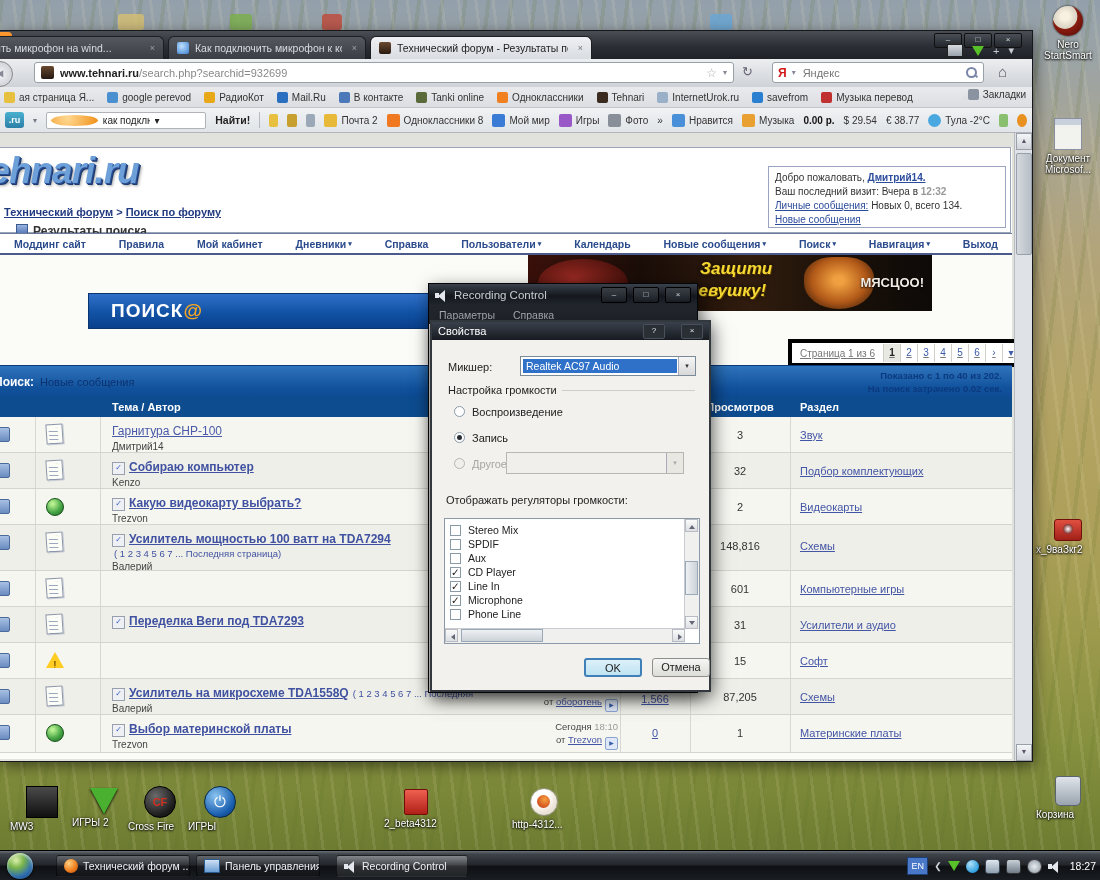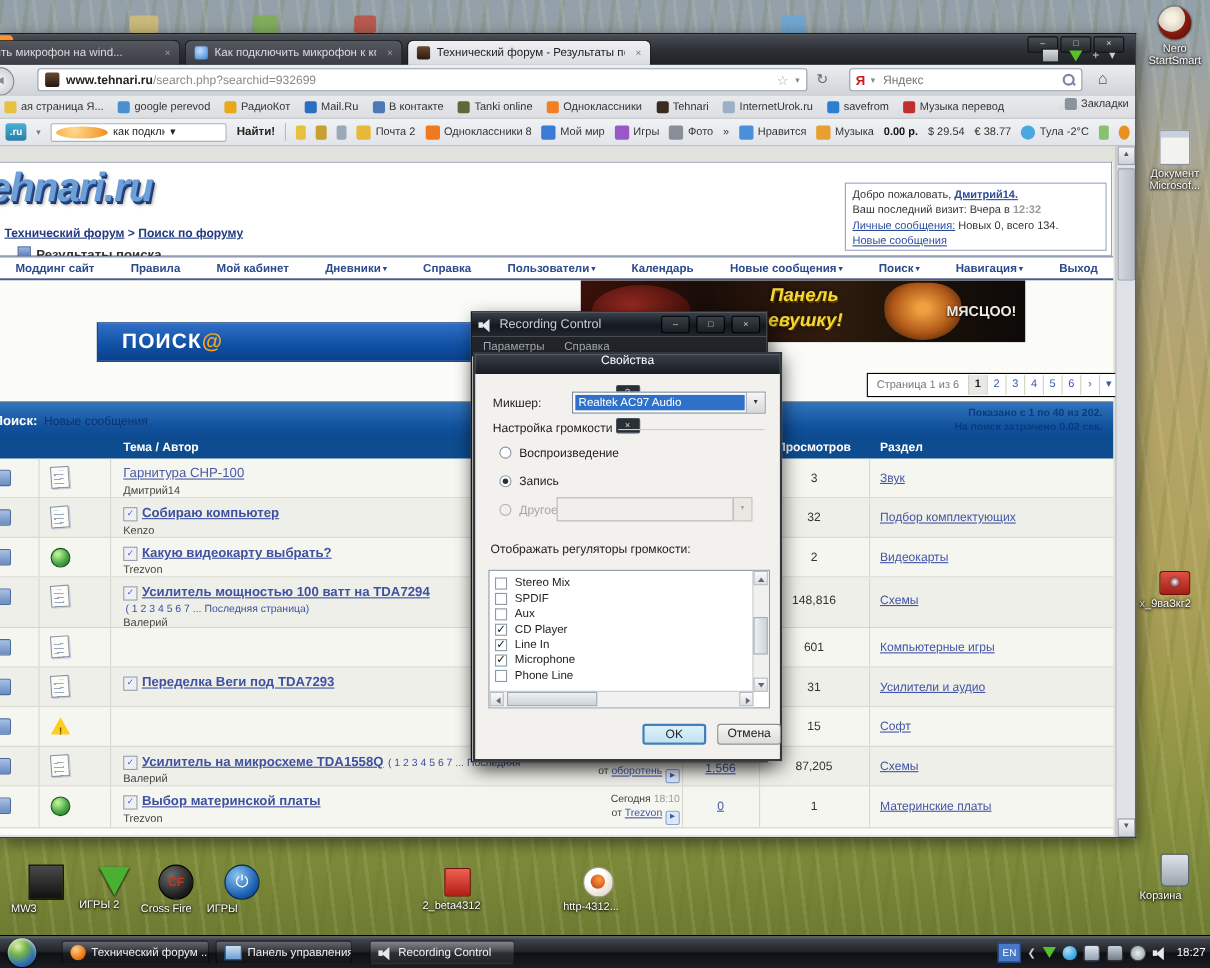--- a/index.html
+++ b/index.html
@@ -115,21 +115,21 @@
   #banners{position:absolute;left:0;top:122px;width:1012px;height:92px;background:#fbfbf8;}
   #poiskbn{position:absolute;left:88px;top:38px;width:350px;height:36px;background:linear-gradient(180deg,#2f6fc8 0%,#1050a2 60%,#0b3f8c 100%);border:1px solid #0a3470;display:flex;align-items:center;padding-left:22px;box-sizing:border-box;}
   #poiskbn .pt{color:#fff;font-weight:bold;font-size:19px;letter-spacing:1px;}
   #poiskbn .pa{color:#f5a623;font-weight:bold;font-size:19px;}
   #adbn{position:absolute;left:528px;top:0px;width:404px;height:56px;background:linear-gradient(90deg,#3a100a 0%,#1a0d08 28%,#301c0e 55%,#1a1008 78%,#0d0a08 100%);overflow:hidden;}
   #adbn .girl{position:absolute;left:10px;top:4px;width:90px;height:48px;background:radial-gradient(ellipse at 40% 40%,#b03028,#4a0f0a 75%);border-radius:50%;opacity:.8;}
   #adbn .adl1{position:absolute;left:172px;top:4px;font-size:17px;font-weight:bold;font-style:italic;color:#f5d832;text-shadow:1px 1px 0 #5a3a00,0 0 4px #000;}
   #adbn .adl2{position:absolute;left:160px;top:26px;font-size:17px;font-weight:bold;font-style:italic;color:#f5d832;text-shadow:1px 1px 0 #5a3a00,0 0 4px #000;}
   #adbn .tiger{position:absolute;left:276px;top:2px;width:70px;height:52px;background:radial-gradient(ellipse at 50% 45%,#f0a040 10%,#b05818 55%,#3a1c08 90%);border-radius:40% 40% 50% 50%;}
   #adbn .adr{position:absolute;right:8px;top:20px;font-size:13px;font-weight:bold;color:#f0ece4;text-shadow:0 1px 2px #000;}
-  #pagenav{position:absolute;left:788px;top:206px;height:20px;background:#fff;border:1px solid #000000;display:flex;align-items:center;font-size:10px;color:#777;}
+  #pagenav{position:absolute;left:788px;top:206px;height:20px;background:#fff;border:4px solid #000000;display:flex;align-items:center;font-size:10px;color:#777;text-decoration:underline;}
   #pagenav .plabel{padding:0 8px;}
   #pagenav .pg{min-width:16px;text-align:center;color:#3a5aa8;border-left:1px solid #d0d0c8;line-height:18px;}
   #pagenav .pg.cur{color:#222;font-weight:bold;background:#e9e9e4;}
   #resbar{position:absolute;left:0;top:232px;width:1012px;height:32px;background:linear-gradient(180deg,#2f74bc,#11519c 70%,#0d4a92);border-top:1px solid #0a3a78;}
   #resbar .rl{position:absolute;left:-6px;top:9px;font-size:12px;font-weight:bold;color:#fff;}
   #resbar .rlink{color:#0c3270;font-weight:normal;font-size:11px;margin-left:6px;text-decoration:none;}
   #resbar .rinfo{position:absolute;right:10px;top:3px;text-align:right;font-size:9.5px;line-height:13px;color:#0b3a7e;font-weight:bold;}
   #thead{position:absolute;left:0;top:264px;width:1012px;height:20px;background:#0e4c90;color:#fff;font-size:11px;font-weight:bold;}
   #thead .h-topic{position:absolute;left:112px;top:4px;}
   #thead .h-views{position:absolute;left:690px;width:100px;top:4px;text-align:center;}
@@ -165,21 +165,21 @@
   #vscroll .thumb{position:absolute;left:1px;top:20px;width:14px;height:100px;background:linear-gradient(90deg,#d4d9df,#b8bec6);border:1px solid #98a0ac;border-radius:2px;}
   
   #recwin{position:absolute;left:428px;top:283px;width:268px;height:408px;z-index:50;border:1px solid #04060a;background:#cfccc6;box-shadow:3px 5px 16px rgba(0,0,0,.55);}
   #rectitle{position:absolute;left:0;top:0;width:100%;height:22px;background:linear-gradient(180deg,#3a414b,#14181e 55%,#23272e);display:flex;align-items:center;padding:0 6px;gap:6px;box-sizing:border-box;}
   #rectitle .rt{color:#c8cdd4;font-size:11.5px;flex:1;}
   .rwb{width:24px;height:14px;background:linear-gradient(#3a3f47,#1a1e24);border:1px solid #000;border-radius:2px;color:#cfd3d8;font-size:8px;line-height:13px;text-align:center;}
   #recmenu{position:absolute;left:0;top:22px;width:100%;height:18px;background:#22262c;display:flex;gap:18px;align-items:center;padding:0 10px;box-sizing:border-box;}
   #recmenu span{color:#a8aeb6;font-size:10.5px;}
   
   #dlg{position:absolute;left:430px;top:320px;width:281px;height:372px;z-index:60;background:#f2f1ed;border:2px solid #33383f;box-sizing:border-box;box-shadow:3px 5px 16px rgba(0,0,0,.5);}
-  #dlgtitle{position:absolute;left:0;top:0;width:100%;height:18px;background:linear-gradient(180deg,#3a414b,#171b21);display:flex;align-items:center;padding:0 6px;gap:16px;box-sizing:border-box;flex-direction:column;}
+  #dlgtitle{position:absolute;left:0;top:0;width:100%;height:18px;background:linear-gradient(180deg,#3a414b,#171b21);display:flex;align-items:center;padding:0 6px;gap:16px;box-sizing:border-box;}
   #dlgtitle .dt{color:#fff;font-size:11px;flex:1;}
   .dwb{width:20px;height:13px;background:#2a2f36;border:1px solid #4a505a;border-radius:2px;color:#e0e4ea;font-size:8px;line-height:12px;text-align:center;}
   .dlabel{position:absolute;font-size:11px;color:#222;}
   #combo{position:absolute;left:88px;top:34px;width:176px;height:20px;background:#fff;border:1px solid #7a8a99;box-sizing:border-box;}
   #combo .sel{position:absolute;left:2px;top:2px;right:18px;bottom:2px;background:#2f71c8;color:#fff;font-size:10.5px;padding:1px 3px;white-space:nowrap;overflow:hidden;}
   .combo-arr{position:absolute;right:0;top:0;width:17px;height:100%;background:linear-gradient(#f6f6f6,#d8d8d8);border-left:1px solid #aab;text-align:center;font-size:7px;color:#333;line-height:18px;box-sizing:border-box;}
   .groupline{position:absolute;left:130px;right:14px;top:68px;border-top:1px solid #cfcdc8;}
   .radio{position:absolute;left:22px;width:11px;height:11px;border-radius:50%;background:#fff;border:1px solid #8a9aa8;box-sizing:border-box;}
   .radio.sel::after{content:"";position:absolute;left:2px;top:2px;width:5px;height:5px;border-radius:50%;background:#2a2f36;}
   .radio.dis{background:#f0efec;border-color:#b8b6b0;}
@@ -478,21 +478,21 @@
           </span>
       </div>
 
       <div id="banners">
         <div id="poiskbn">
           <span class="pt">ПОИСК</span>
           <span class="pa">@</span>
         </div>
         <div id="adbn">
           <div class="girl"></div>
-          <div class="adl1">Панель</div>
+          <div class="adl1">Защити</div>
           <div class="adl2">девушку!</div>
           <div class="tiger"></div>
           <div class="adr">МЯСЦОО!</div>
         </div>
       </div>
 
       <div id="pagenav">
         <span class="plabel">Страница 1 из 6</span>
         <span class="pg cur">1</span>
         <span class="pg">2</span>

